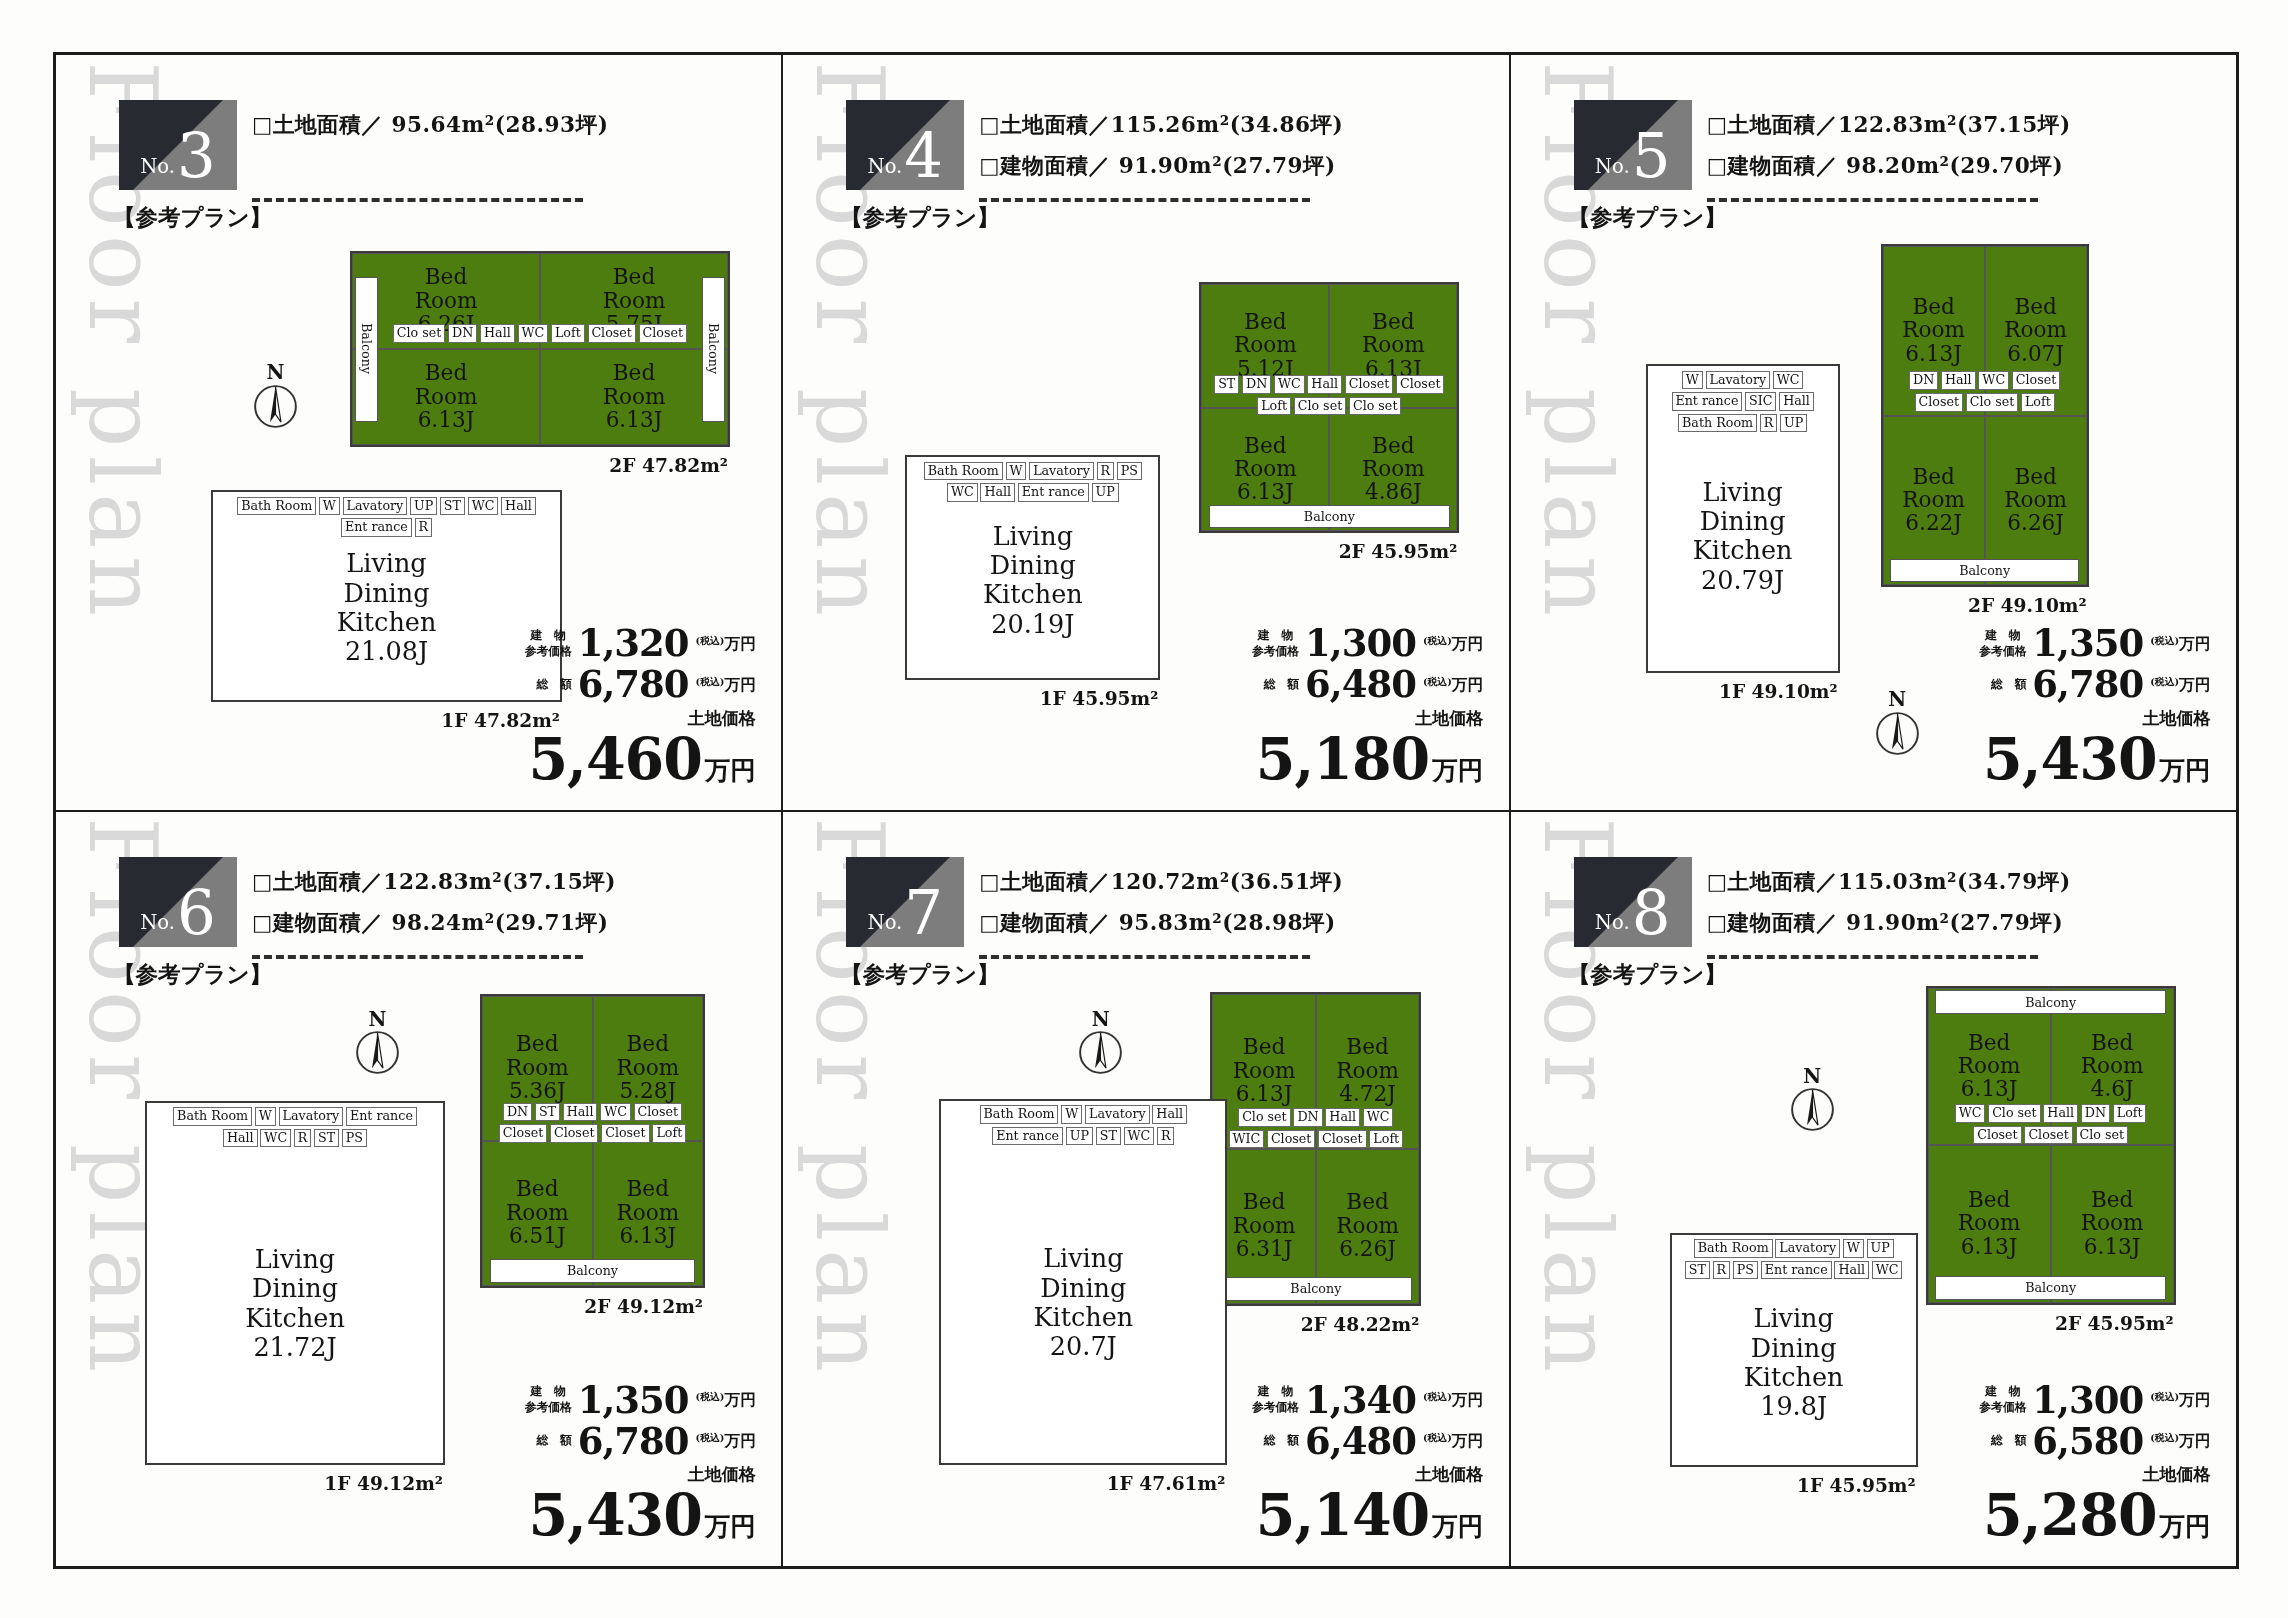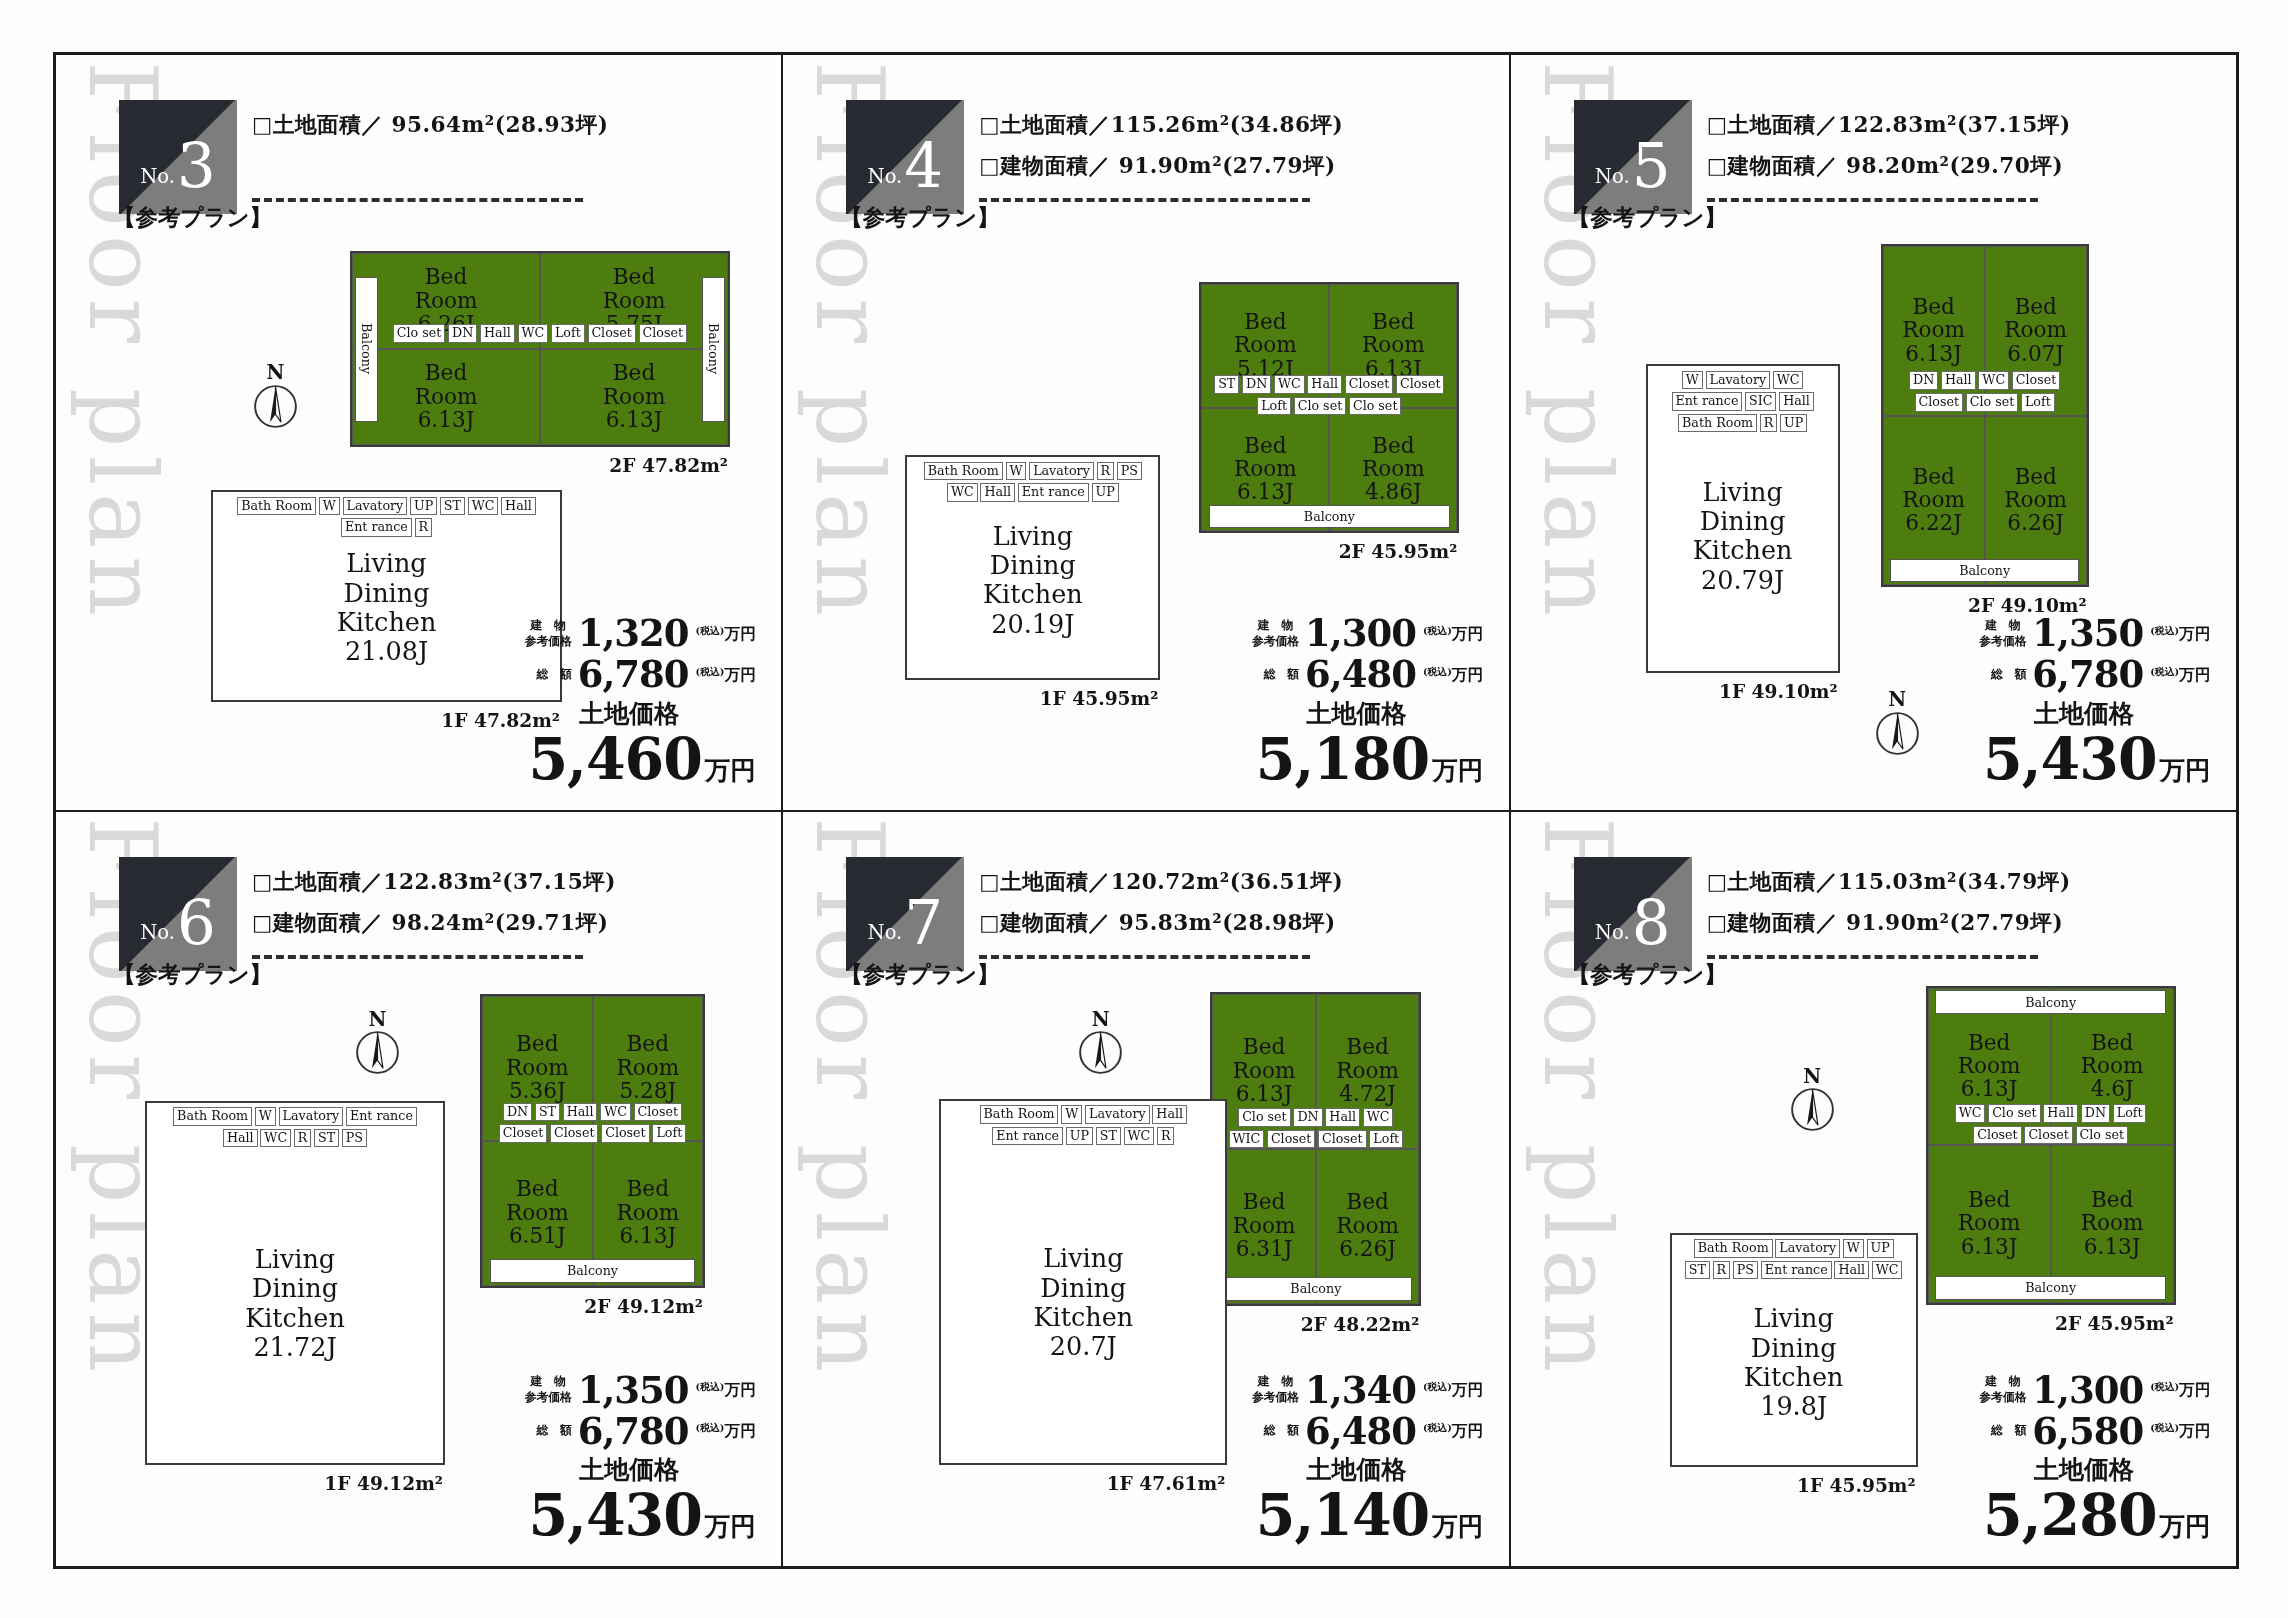--- a/index.html
+++ b/index.html
@@ -5,24 +5,24 @@
   html,body{margin:0;padding:0;background:#ffffff;}
   .sheet{position:relative;width:2289px;height:1618px;background:#fdfdfc;
          font-family:"DejaVu Serif","Liberation Serif",serif;color:#141414;overflow:hidden;}
   .grid{position:absolute;left:53px;top:52px;width:2182px;height:1513px;
         display:grid;grid-template-columns:repeat(3,1fr);grid-template-rows:repeat(2,1fr);
         border:2px solid #1c1c1c;}
   .panel{position:relative;border:1.5px solid #1c1c1c;overflow:hidden;background:#fdfdfc;}
   .watermark{position:absolute;left:2px;top:5.9px;bottom:3.9px;width:110px;
              writing-mode:vertical-rl;font-size:93px;letter-spacing:7.8px;color:#d9d9d9;
              text-align:left;line-height:1;z-index:0;user-select:none;}
-  .badge{position:absolute;left:63px;top:45px;width:118px;height:114px;
+  .badge{position:absolute;left:63px;top:45px;width:118px;height:90px;
          background:linear-gradient(135deg,#272a31 49.7%,#7d7d7d 50.3%);
          color:#fff;display:flex;align-items:flex-end;justify-content:center;
-         padding-bottom:22px;box-sizing:border-box;z-index:1;}
+         padding-bottom:8px;box-sizing:border-box;z-index:1;}
   .badge-no{font-size:19.6px;line-height:1;margin:0 2px 5.9px 0;}
   .badge-num{font-size:61px;line-height:0.85;}
   .areas{position:absolute;left:196px;top:49px;z-index:1;}
   .area-line{font-size:21.6px;font-weight:bold;line-height:41px;white-space:nowrap;letter-spacing:0.5px;}
   .dashes{position:absolute;left:196px;width:331px;top:143px;border-top:4.9px dashed #2e2e2e;z-index:1;}
   .plan-note{position:absolute;left:57px;top:147px;font-size:22.5px;font-weight:bold;z-index:1;}
   .compass{position:absolute;width:55px;text-align:center;z-index:2;}
   .compass-n{font-size:19.6px;font-weight:bold;line-height:1;}
   .plan-slot{position:absolute;z-index:1;}
   .plan{position:absolute;inset:0;background:#fff;border:2.5px solid #3a3a3a;box-sizing:border-box;}
@@ -48,21 +48,21 @@
   .balcony-left span,.balcony-right span{writing-mode:vertical-rl;}
   .floor-label{position:absolute;right:2px;bottom:-29px;font-size:18.6px;font-weight:bold;white-space:nowrap;}
   .prices{position:absolute;right:25.5px;bottom:21.6px;width:265px;z-index:2;}
   .price-row{display:flex;justify-content:flex-end;align-items:center;margin-bottom:3.9px;}
   .price-label{font-size:11.8px;font-weight:bold;white-space:pre-line;margin-right:5.9px;
                line-height:1.35;text-align:center;}
   .price-value{font-size:37px;font-weight:bold;line-height:1;letter-spacing:-1px;}
   .price-suffix{display:flex;flex-direction:row;align-items:flex-start;margin-left:7px;}
   .tax{font-size:9.8px;font-weight:bold;line-height:1.25;}
   .unit{font-size:15.7px;font-weight:bold;line-height:1.1;}
-  .land-label{font-size:25px;font-weight:bold;text-align:center;margin:3.9px 0 0 11.8px;}
+  .land-label{font-size:17px;font-weight:bold;text-align:right;margin:3.9px 0 0 11.8px;}
   .land-row{display:flex;justify-content:flex-end;align-items:baseline;white-space:nowrap;}
   .land-value{font-size:57px;font-weight:bold;line-height:1;letter-spacing:-1px;}
   .land-unit{font-size:25.5px;font-weight:bold;margin-left:2.9px;}
   
   .p0 .slot0{left:294px;top:196px;width:380px;height:196px;}
   .p0 .slot1{left:155px;top:435px;width:351px;height:212px;}
   .p0 .compass{left:192px;top:308px;}
   .p1 .slot0{left:416px;top:227px;width:260px;height:251px;}
   .p1 .slot1{left:122px;top:400px;width:255px;height:225px;}
   .p2 .slot0{left:370px;top:189px;width:208px;height:343px;}

